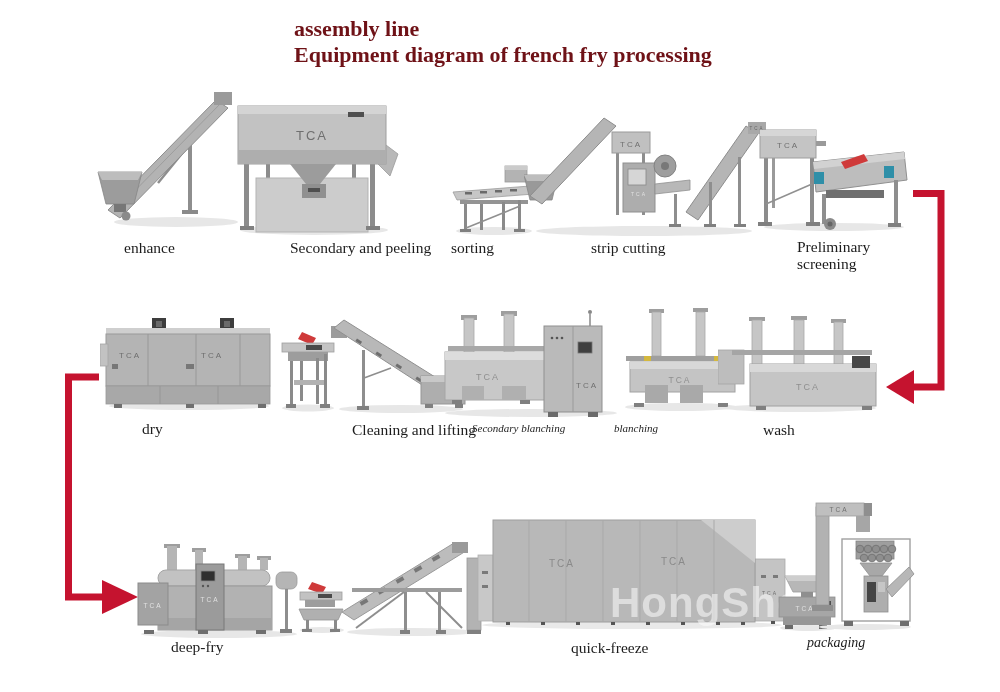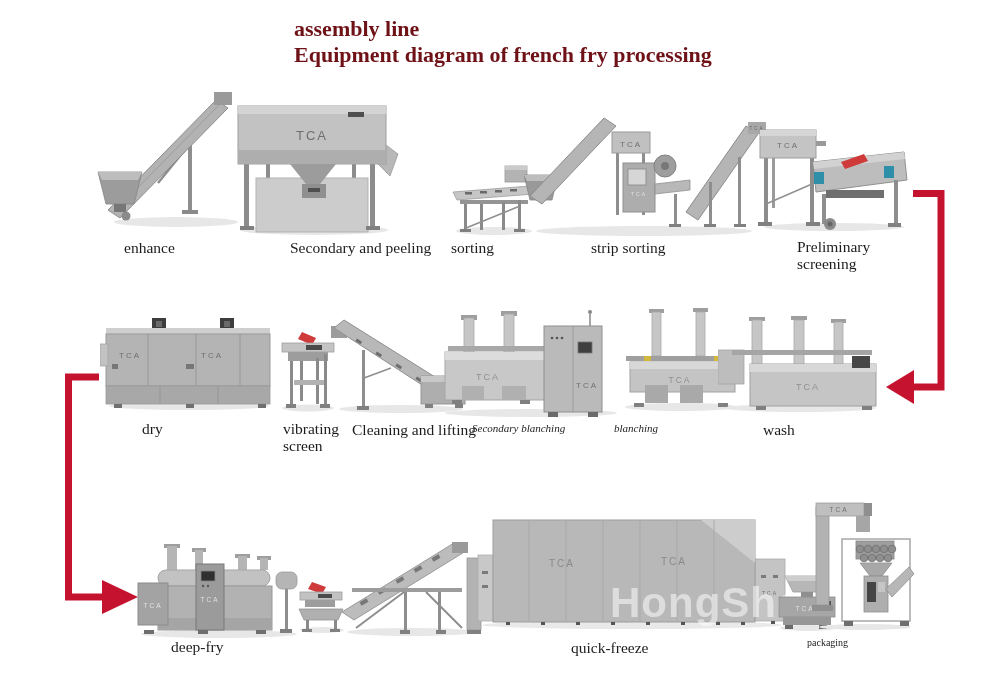--- a/index.html
+++ b/index.html
@@ -5,21 +5,21 @@
   html,body{margin:0;padding:0;background:#ffffff;}
   #canvas{position:relative;width:1000px;height:692px;background:#ffffff;overflow:hidden;
           font-family:"Liberation Serif",serif;}
   .m{position:absolute;}
   .title{position:absolute;left:294px;top:16px;width:520px;
          font-family:"Liberation Serif",serif;font-weight:bold;font-size:22px;
          line-height:26px;color:#6F1217;}
   .lbl{position:absolute;font-family:"Liberation Serif",serif;font-size:15.5px;
        color:#1c1c1c;line-height:17px;}
   .lbl.small{font-size:11px;font-style:italic;}
-  .lbl.tiny{font-size:10px;}
+  .lbl.tiny{font-size:14px;font-style:italic;}
   .center{}
   .watermark{position:absolute;left:610px;top:579px;
              font-family:"Liberation Sans",sans-serif;font-weight:bold;font-size:42px;
              color:rgba(255,255,255,0.52);letter-spacing:1px;pointer-events:none;}
   .brandmark{font-family:"Liberation Sans",sans-serif;letter-spacing:2px;}
   svg{display:block;}
 </style>
 </head>
 <body>
 
@@ -393,31 +393,27 @@
     <rect x="55" y="85" width="9" height="20" fill="#454545"></rect>
     <rect x="66" y="85" width="7" height="10" fill="#c6c6c6"></rect>
     <polygon points="74,92 97,70 102,77 80,100" fill="#b7b7b7" stroke="#8f8f8f" stroke-width="0.8"></polygon>
     <rect x="32" y="124" width="9" height="5" fill="#6f6f6f"></rect>
     <rect x="88" y="124" width="9" height="5" fill="#6f6f6f"></rect>
   </svg>
 
   <div class="lbl center" style="left:124px;top:239px;width:100px">enhance</div>
   <div class="lbl center" style="left:290px;top:239px;width:150px">Secondary and peeling</div>
   <div class="lbl center" style="left:451px;top:239px;width:80px">sorting</div>
-  <div class="lbl center" style="left:591px;top:239px;width:120px">strip sorting</div>
+  <div class="lbl center" style="left:591px;top:239px;width:120px">strip cutting</div>
   <div class="lbl" style="left:797px;top:238px;width:110px">
     <div>Preliminary</div>
     <div>screening</div>
   </div>
 
   <div class="lbl center" style="left:142px;top:420px;width:80px">dry</div>
-  <div class="lbl" style="left:283px;top:420px;width:90px">
-    <div>vibrating</div>
-    <div>screen</div>
-  </div>
   <div class="lbl center" style="left:352px;top:421px;width:150px">Cleaning and lifting</div>
   <div class="lbl small center" style="left:472px;top:420px;width:120px">Secondary blanching</div>
   <div class="lbl small center" style="left:614px;top:420px;width:80px">blanching</div>
   <div class="lbl center" style="left:763px;top:421px;width:80px">wash</div>
 
   <div class="lbl center" style="left:171px;top:638px;width:100px">deep-fry</div>
   <div class="lbl center" style="left:571px;top:639px;width:120px">quick-freeze</div>
   <div class="lbl tiny center" style="left:807px;top:634px;width:80px">packaging</div>
 
 </div>

